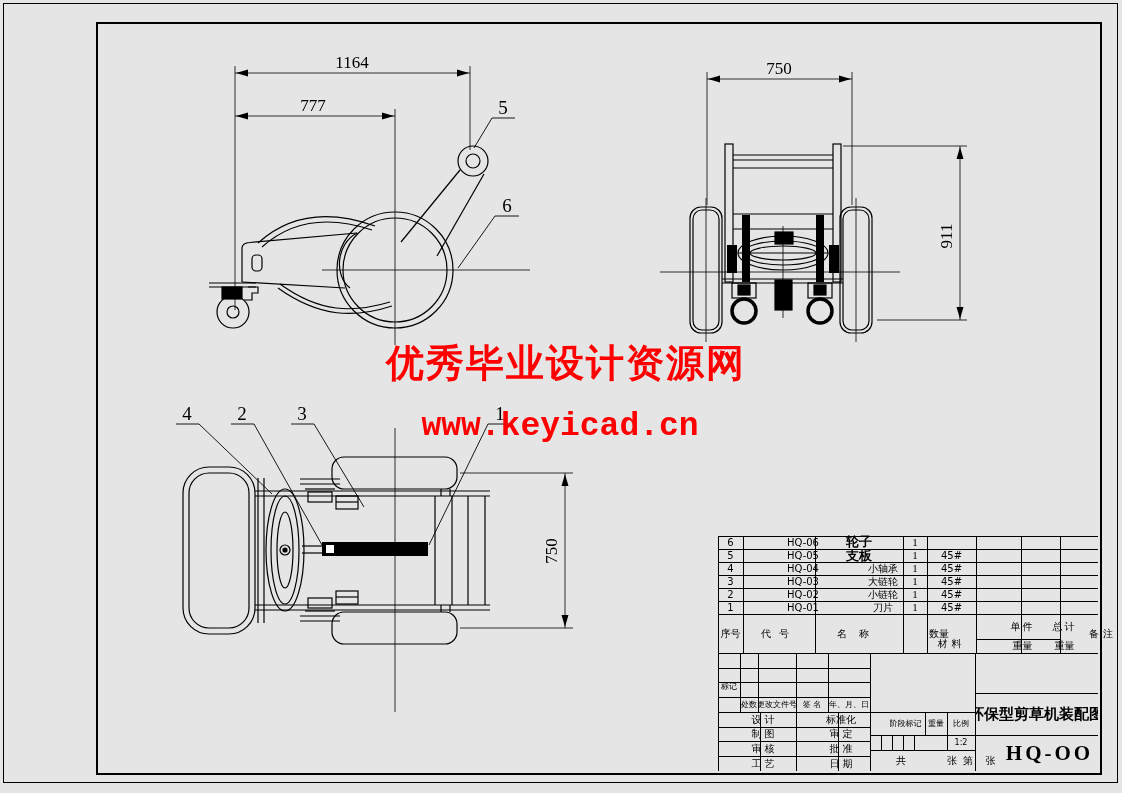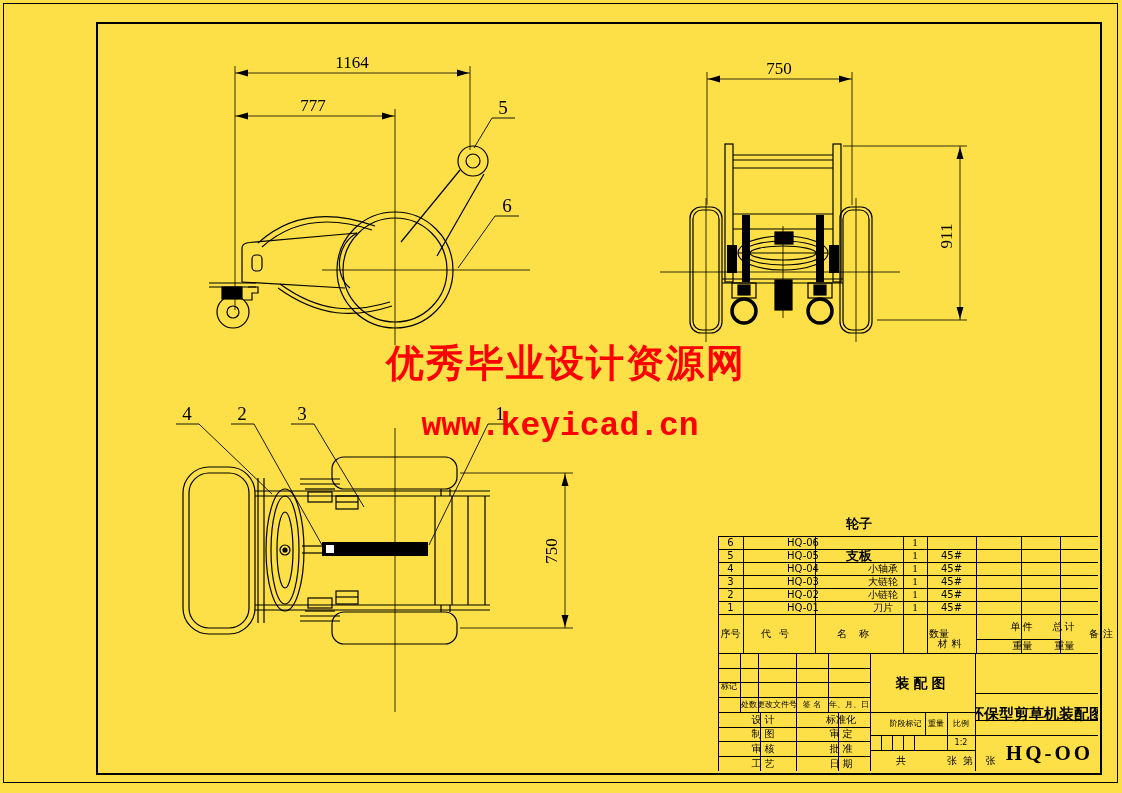--- a/index.html
+++ b/index.html
@@ -1,24 +1,24 @@
 <!DOCTYPE html>
 <html><head>
 <meta charset="utf-8">
 <style>
   html,body{margin:0;padding:0;background:#fff;}
-  #sheet{position:relative;width:1122px;height:793px;background:#fde047;overflow:hidden;
+  #sheet{position:relative;width:1122px;height:793px;background:#e5e5e5;overflow:hidden;
          font-family:"DejaVu Sans",sans-serif;color:#000;}
   #outer-border{position:absolute;left:3px;top:3px;width:1113px;height:778px;border:1px solid #000;}
   #inner-frame{position:absolute;left:96px;top:22px;width:1002px;height:749px;border:2px solid #000;}
   svg.draw{position:absolute;left:0;top:0;}
   .cell{position:absolute;display:flex;align-items:center;justify-content:center;
         white-space:nowrap;line-height:1;overflow:hidden;}
   .f8{font-size:8px;} .f9{font-size:10px;margin-left:24px;} .f10{font-size:10px;} .f11{font-size:11px;}
-  .f13{font-size:13px;font-weight:bold;} .f14{font-size:14px;} .f15{font-size:15px;font-weight:bold;text-decoration:underline;}
+  .f13{font-size:13px;font-weight:bold;} .f14{font-size:14px;} .f15{font-size:15px;font-weight:bold;}
   .f21{font-size:21px;font-family:"Liberation Serif",serif;font-weight:bold;letter-spacing:3px;margin-left:13px;}
   .ls2{letter-spacing:2px;} .ls4{letter-spacing:4px;} .ls8{letter-spacing:8px;} .ls12{letter-spacing:12px;}
   .serif{font-family:"Liberation Serif",serif;}
   .wm{position:absolute;color:#fe0000;text-align:center;font-weight:bold;z-index:5;}
   #wm-line1{left:383px;top:338px;width:366px;font-size:38px;letter-spacing:2px;}
   #wm-line2{left:400px;top:408px;width:320px;font-size:33px;font-family:"Liberation Mono",monospace;}
 </style>
 </head>
 <body>
 
@@ -304,21 +304,21 @@
   <div class="cell f9" style="left:903px;top:614px;width:24px;height:39px">数量</div>
   <div class="cell f10 ls4" style="left:927px;top:624px;width:49px;height:39px">材料</div>
   <div class="cell f9 ls2" style="left:976px;top:614px;width:45px;height:25px">单件</div>
   <div class="cell f9 ls2" style="left:1021px;top:614px;width:39px;height:25px">总计</div>
   <div class="cell f9" style="left:976px;top:639px;width:45px;height:14px">重量</div>
   <div class="cell f9" style="left:1021px;top:639px;width:39px;height:14px">重量</div>
   <div class="cell f9 ls4" style="left:1060px;top:614px;width:38px;height:39px">备注</div>
 
   <div class="cell f10" style="left:718px;top:536px;width:25px;height:13px">6</div>
   <div class="cell f9" style="left:743px;top:536px;width:72px;height:13px">HQ-06</div>
-  <div class="cell f13" style="left:815px;top:516px;width:88px;height:15px">轮子</div>
+  <div class="cell f13" style="left:815px;top:534px;width:88px;height:15px">轮子</div>
   <div class="cell f11 serif" style="left:903px;top:536px;width:24px;height:13px">1</div>
   <div class="cell f10" style="left:927px;top:536px;width:49px;height:13px"></div>
 
   <div class="cell f10" style="left:718px;top:549px;width:25px;height:13px">5</div>
   <div class="cell f9" style="left:743px;top:549px;width:72px;height:13px">HQ-05</div>
   <div class="cell f13" style="left:815px;top:548px;width:88px;height:15px">支板</div>
   <div class="cell f11 serif" style="left:903px;top:549px;width:24px;height:13px">1</div>
   <div class="cell f10" style="left:927px;top:549px;width:49px;height:13px">45#</div>
 
   <div class="cell f10" style="left:718px;top:562px;width:25px;height:13px">4</div>
@@ -353,21 +353,20 @@
 
   <div class="cell f9" style="left:718px;top:712px;width:42px;height:15px">设 计</div>
   <div class="cell f9" style="left:796px;top:712px;width:42px;height:15px">标准化</div>
   <div class="cell f9" style="left:718px;top:727px;width:42px;height:14px">制 图</div>
   <div class="cell f9" style="left:796px;top:727px;width:42px;height:14px">审 定</div>
   <div class="cell f9" style="left:718px;top:741px;width:42px;height:15px">审 核</div>
   <div class="cell f9" style="left:796px;top:741px;width:42px;height:15px">批 准</div>
   <div class="cell f9" style="left:718px;top:756px;width:42px;height:15px">工 艺</div>
   <div class="cell f9" style="left:796px;top:756px;width:42px;height:15px">日 期</div>
 
-  <div class="cell f14 ls4" style="left:870px;top:653px;width:105px;height:59px;font-weight:bold">装配图</div>
   <div class="cell f8" style="left:878px;top:712px;width:55px;height:23px">阶段标记</div>
   <div class="cell f8" style="left:925px;top:712px;width:22px;height:23px">重量</div>
   <div class="cell f8" style="left:947px;top:712px;width:28px;height:23px">比例</div>
   <div class="cell f8" style="left:947px;top:735px;width:28px;height:15px">1:2</div>
 
   <div class="cell f9" style="left:868px;top:750px;width:18px;height:21px">共</div>
   <div class="cell f9" style="left:920px;top:750px;width:16px;height:21px">张</div>
   <div class="cell f9" style="left:936px;top:750px;width:16px;height:21px">第</div>
   <div class="cell f9" style="left:958px;top:750px;width:17px;height:21px">张</div>
 

